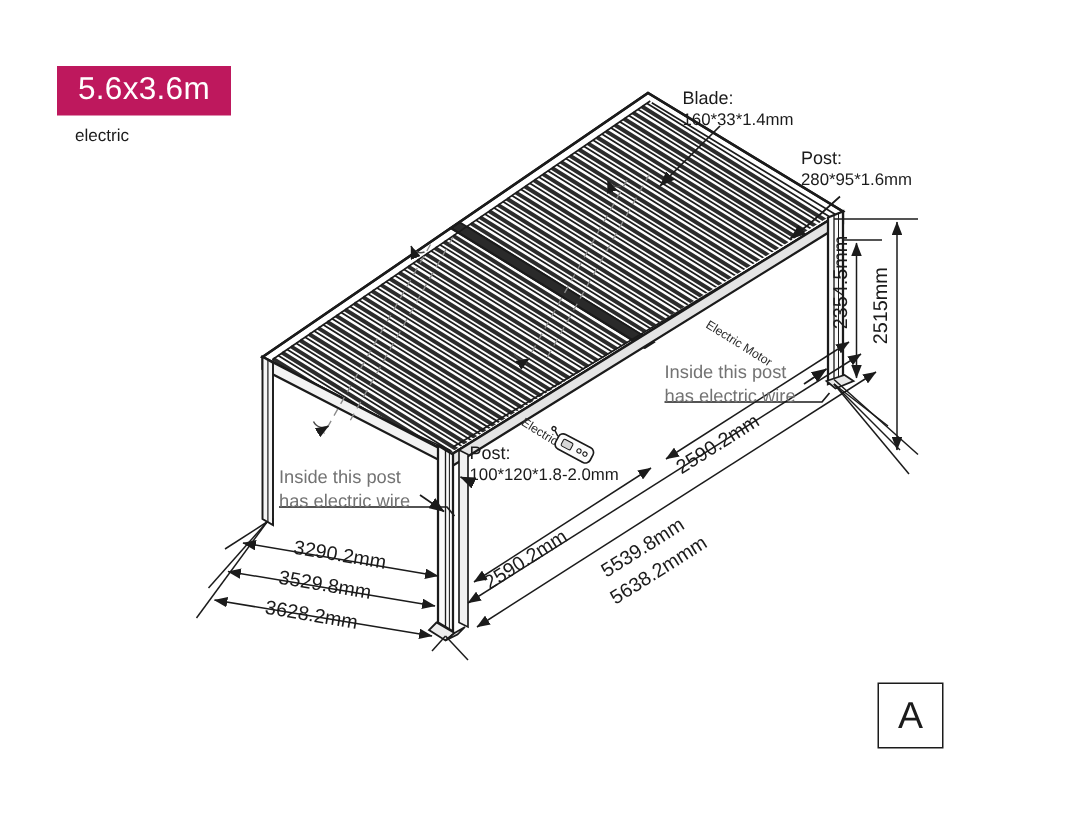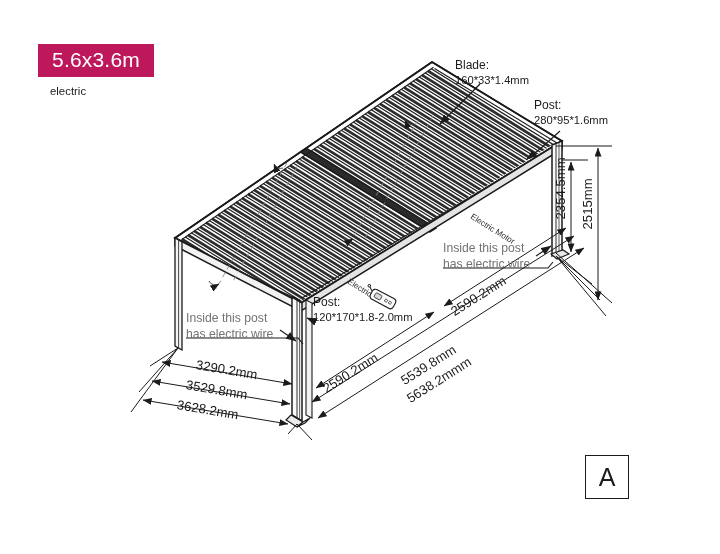--- a/index.html
+++ b/index.html
@@ -362,21 +362,21 @@
   <span class="sub">160*33*1.4mm</span>
 </div>
 
 <div class="lbl beam-label">
   <span class="ttl">Post:</span>
   <span class="sub">280*95*1.6mm</span>
 </div>
 
 <div class="lbl post-label">
   <span class="ttl">Post:</span>
-  <span class="sub">120*170*1.8-2.0mm</span>
+  <span class="sub">100*120*1.8-2.0mm</span>
 </div>
 
 <div class="callout callout-left">
   <div>Inside this post</div>
   <div>has electric wire</div>
 </div>
 
 <div class="callout callout-right">
   <div>Inside this post</div>
   <div>has electric wire</div>

